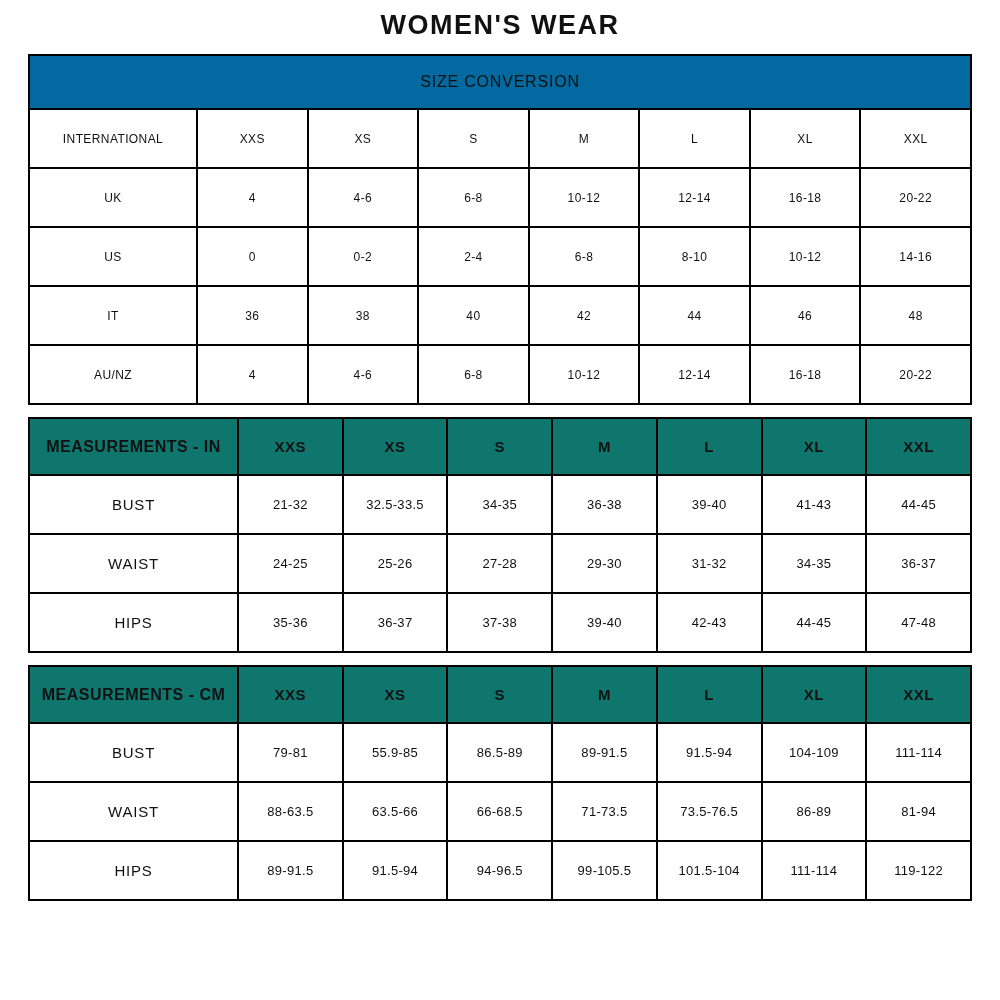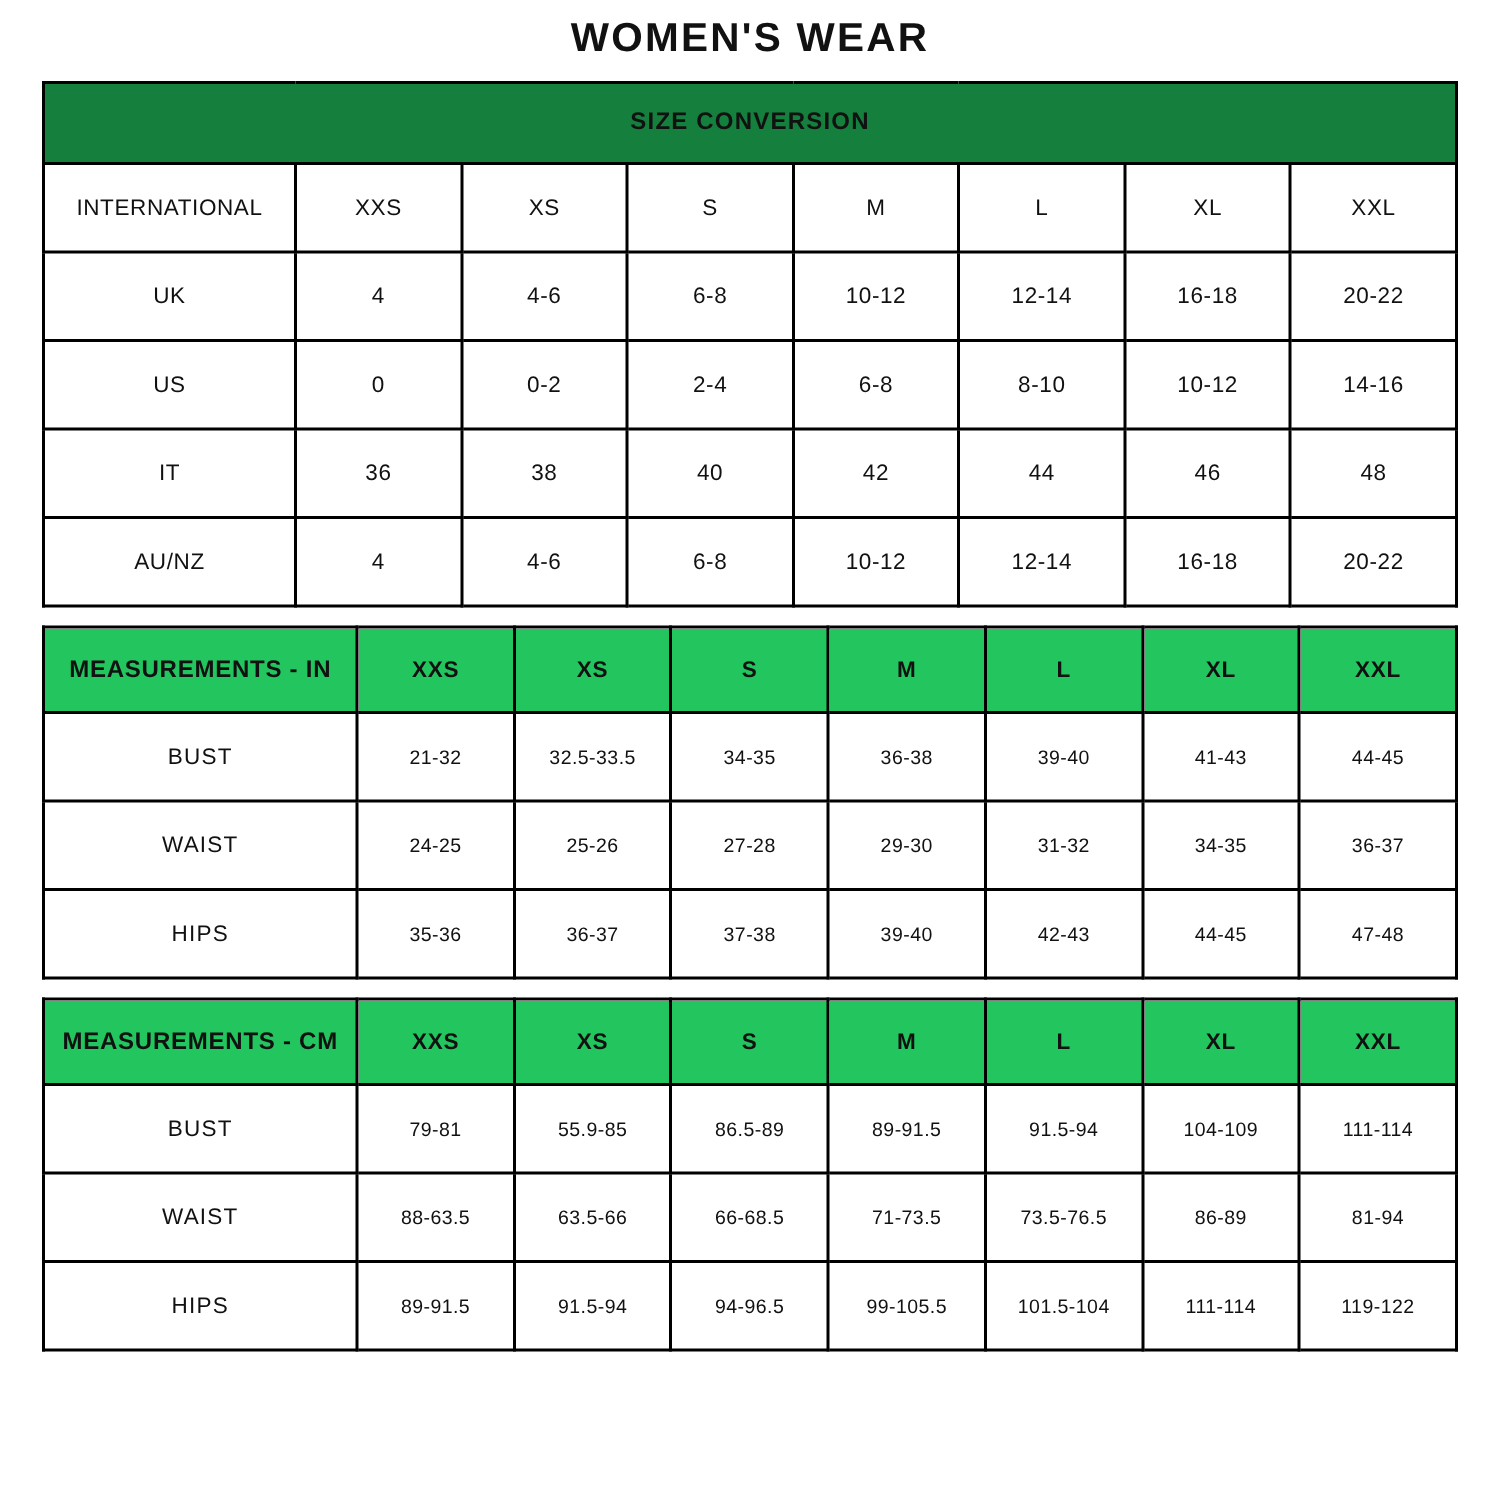--- a/index.html
+++ b/index.html
@@ -33,36 +33,36 @@
   }
   td, th {
     border: 2px solid #000000;
     text-align: center;
     vertical-align: middle;
     padding: 0;
     overflow: hidden;
   }
   
   .t1 .banner th {
-    background: #15803d;
+    background: #0369a1;
     height: 52px;
     font-size: 16px;
-    font-weight: 700;
+    font-weight: 400;
     letter-spacing: 0.8px;
   }
   .t1 td {
     height: 57px;
-    font-size: 15px;
+    font-size: 12px;
     font-weight: 400;
     letter-spacing: 0.4px;
   }
   .t1 col.c-label { width: 168px; }
   
   .tm th {
-    background: #22c55e;
+    background: #0f766e;
     height: 55px;
     font-size: 15px;
     font-weight: 700;
     letter-spacing: 0.5px;
   }
   .tm th.lead { font-size: 16px; }
   .tm td {
     height: 57px;
     font-size: 13px;
     font-weight: 400;

